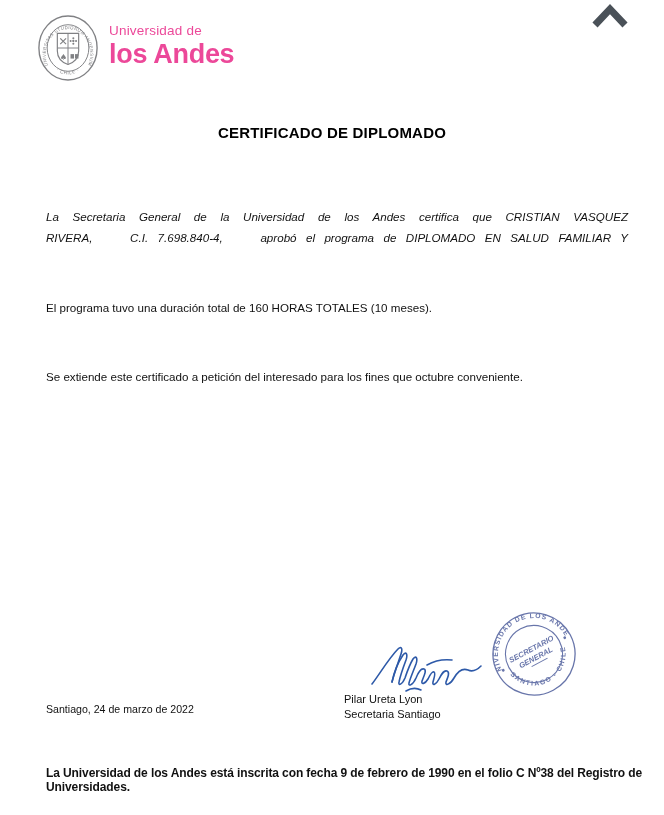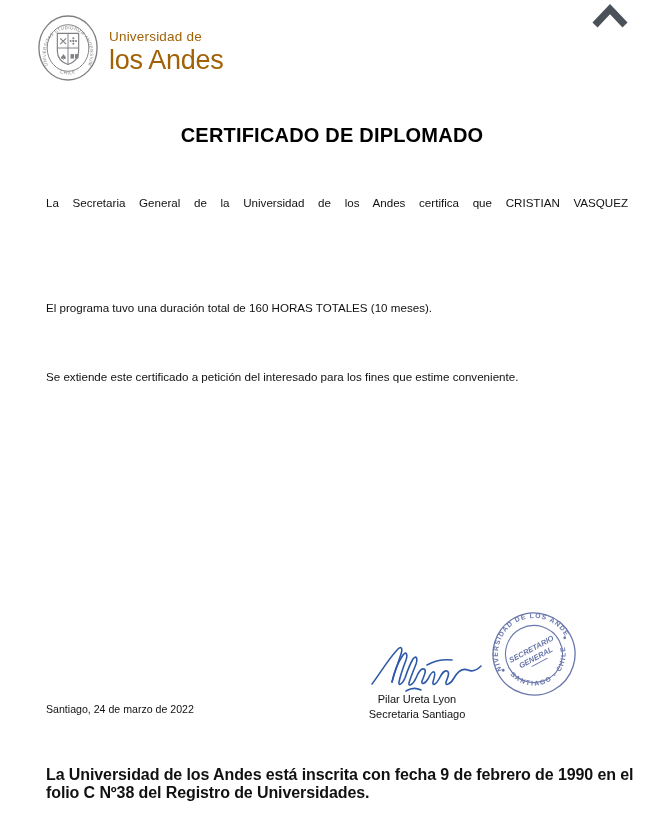--- a/index.html
+++ b/index.html
@@ -9,54 +9,54 @@
     width: 664px;
     height: 815px;
     background: #ffffff;
     font-family: "Liberation Sans", sans-serif;
     color: #1a1a1a;
     overflow: hidden;
   }
   
   .logo-group { position: absolute; left: 36px; top: 14px; display: flex; align-items: flex-start; }
   .logo-seal { width: 64px; height: 68px; }
-  .logo-text { margin-left: 9px; margin-top: 15px; color: #a16207; }
+  .logo-text { margin-left: 9px; margin-top: 9px; color: #ec4899; }
   .logo-text .line1 { font-size: 13.5px; letter-spacing: 0.2px; }
-  .logo-text .line2 { font-size: 27px; font-weight: normal; letter-spacing: -0.3px; margin-top: 1px; }
+  .logo-text .line2 { font-size: 27px; font-weight: bold; letter-spacing: -0.3px; margin-top: 1px; }
   .chevron-btn {
     position: absolute; left: 590px; top: 2px; width: 40px; height: 28px;
     background: transparent; border: none; cursor: pointer; padding: 0;
   }
   
   .doc-title {
     position: absolute; left: 0; top: 124px; width: 664px;
-    text-align: center; font-size: 20px; font-weight: bold; color: #000;
+    text-align: center; font-size: 15px; font-weight: bold; color: #000;
     letter-spacing: 0.2px;
   }
   
   .para {
     position: absolute; left: 46px; width: 582px;
     font-size: 11.6px; line-height: 21px; color: #111;
   }
   .para .jline { text-align: justify; text-align-last: justify; }
   .para .lline { text-align: left; }
-  .p1 { top: 192px; }
+  .p1 { top: 206px; font-style: italic; }
   .p2 { top: 297px; }
   .p3 { top: 366px; }
   
   .signature-svg { position: absolute; left: 370px; top: 642px; width: 114px; height: 52px; }
   .signer {
     position: absolute; left: 344px; top: 692px; width: 146px;
-    text-align: center; font-size: 11px; line-height: 14.5px; color: #111;
+    font-size: 11px; line-height: 14.5px; color: #111;
   }
   
   .stamp-svg { position: absolute; left: 488px; top: 608px; width: 92px; height: 92px; opacity: 0.88; }
   
   .date-line { position: absolute; left: 46px; top: 703px; font-size: 10.6px; color: #111; }
-  .footer-note { position: absolute; left: 46px; top: 766px; font-size: 16px; font-weight: bold; color: #111; letter-spacing: -0.1px; }
+  .footer-note { position: absolute; left: 46px; top: 766px; font-size: 12px; font-weight: bold; color: #111; letter-spacing: -0.1px; }
 </style>
 </head>
 <body>
 
 <div class="page">
 
   <div class="logo-group">
     <svg class="logo-seal" viewBox="0 0 66 70" xmlns="http://www.w3.org/2000/svg">
       <defs>
         <path id="ringTop" d="M 12,52 A 23 26 0 1 1 54,52"></path>
@@ -101,25 +101,26 @@
   <button class="chevron-btn" aria-label="collapse">
     <svg viewBox="0 0 40 28" width="40" height="28" xmlns="http://www.w3.org/2000/svg">
       <polyline points="5,23 20,7 35,23" fill="none" stroke="#4a5158" stroke-width="7" stroke-linejoin="miter"></polyline>
     </svg>
   </button>
 
   <div class="doc-title">CERTIFICADO DE DIPLOMADO</div>
 
   <div class="para p1">
     <div class="jline">La Secretaria General de la Universidad de los Andes certifica que CRISTIAN VASQUEZ</div>
+    <div class="jline">RIVERA,&nbsp;&nbsp;&nbsp; C.I. 7.698.840-4,&nbsp;&nbsp;&nbsp; aprobó el programa de DIPLOMADO EN SALUD FAMILIAR Y</div>
   </div>
 
   <div class="para p2">El programa tuvo una duración total de 160 HORAS TOTALES (10 meses).</div>
 
-  <div class="para p3">Se extiende este certificado a petición del interesado para los fines que estime conveniente.</div>
+  <div class="para p3">Se extiende este certificado a petición del interesado para los fines que octubre conveniente.</div>
 
   <svg class="signature-svg" viewBox="0 0 114 52" xmlns="http://www.w3.org/2000/svg">
     <g fill="none" stroke="#2d59a8" stroke-width="1.6" stroke-linecap="round">
       <path d="M2,42 C9,33 19,16 28,7 C31,4 33,6 31,12 C28,21 24,32 22,40"></path>
       <path d="M22,40 C24,30 29,19 33,13 C36,9 38,12 36,18 C33,26 30,35 29,40 C28,44 32,43 35,36 C37,30 40,22 43,17 C46,13 48,16 46,22 C43,30 40,37 39,41 C38,45 43,43 46,36 C48,31 51,26 54,27 C57,28 54,34 52,39 C51,43 55,42 58,37 C60,33 62,29 64,30 C66,31 64,36 63,40 C62,44 66,43 69,37 C72,31 74,28 77,29 C80,30 78,35 76,40 C75,44 80,43 84,36 C88,29 93,26 98,28 C102,30 107,28 111,24"></path>
       <path d="M57,23 C64,19 73,17 82,18"></path>
       <path d="M36,49 C41,46 47,46 51,48"></path>
     </g>
   </svg>
   <div class="signer">

